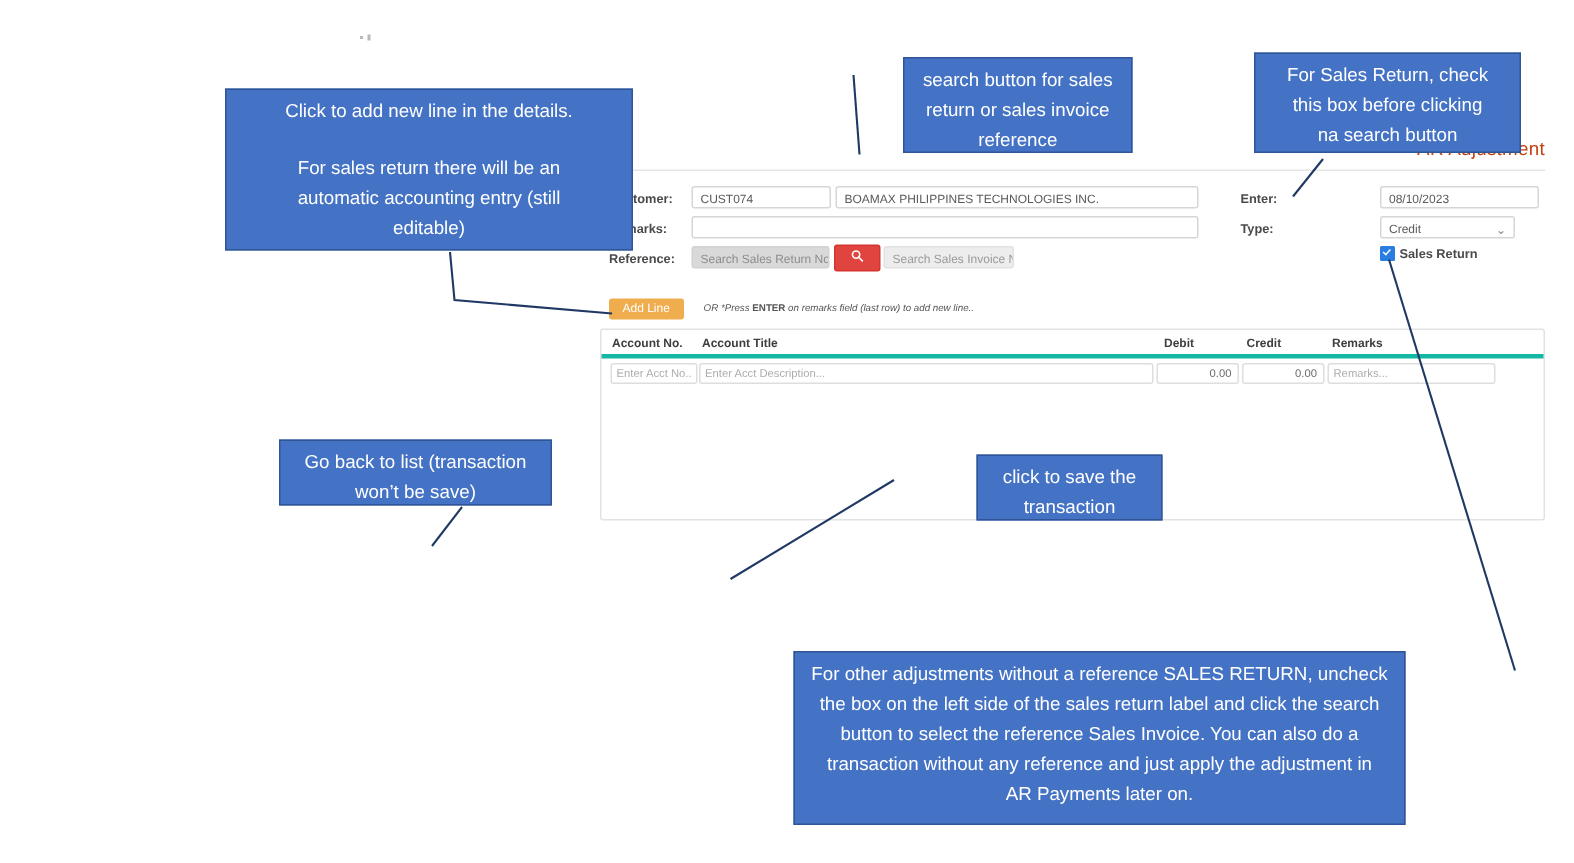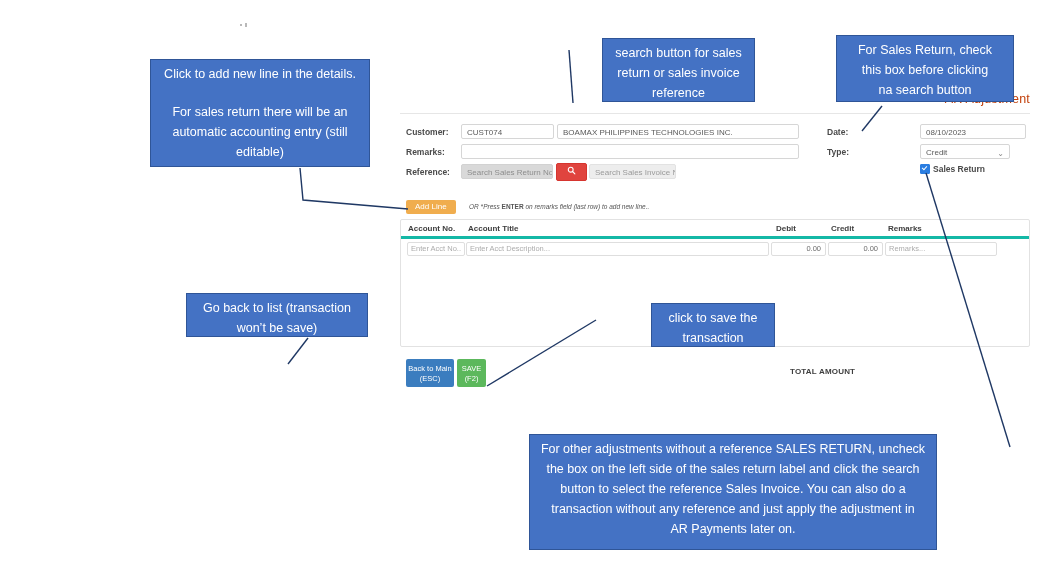--- a/index.html
+++ b/index.html
@@ -304,21 +304,21 @@
 
     <div class="search-btn" style="left:156px;top:39px;">
       <svg width="9" height="9" viewBox="0 0 16 16" style="vertical-align:-1px;">
         <circle cx="6.6" cy="6.6" r="4.3" fill="none" stroke="#ffffff" stroke-width="1.9"></circle>
         <line x1="9.8" y1="9.8" x2="14" y2="14" stroke="#ffffff" stroke-width="2" stroke-linecap="round"></line>
       </svg>
     </div>
 
     <div class="f-box ghost2" style="left:189px;top:40px;width:87px;">Search Sales Invoice No..</div>
 
-    <div class="f-label" style="left:427px;top:3px;">Date:</div>
+    <div class="f-label" style="left:427px;top:3px;">Enter:</div>
     <div class="f-box" style="left:520px;top:0px;width:106px;">08/10/2023</div>
 
     <div class="f-label" style="left:427px;top:23px;">Type:</div>
     <div class="f-select" style="left:520px;top:20px;width:90px;">
       <span>Credit</span>
       <span class="caret">⌄</span>
     </div>
 
     <div class="chk-wrap" style="left:520px;top:40px;">
       <span class="chk"></span>
@@ -342,51 +342,40 @@
 
     <div class="trow">
       <div class="cell" style="left:6px;width:58px;">Enter Acct No..</div>
       <div class="cell" style="left:65px;width:303px;">Enter Acct Description...</div>
       <div class="cell num" style="left:370px;width:55px;">0.00</div>
       <div class="cell num" style="left:427px;width:55px;">0.00</div>
       <div class="cell" style="left:484px;width:112px;">Remarks...</div>
     </div>
   </div>
 
-  <div class="footer">
-    <div class="btn-foot btn-back">
-      <div>Back to Main</div>
-      <div>(ESC)</div>
-    </div>
-    <div class="btn-foot btn-save">
-      <div>SAVE</div>
-      <div>(F2)</div>
-    </div>
-    <div class="total-label">TOTAL AMOUNT</div>
-  </div>
 </div>
 
 <svg class="leaders" viewBox="0 0 1049 575">
   <g stroke="#1f3864" stroke-width="1.4" fill="none">
 
     <path d="M300,168 L303,200 L408,209"></path>
 
     <path d="M573,103 L569,50"></path>
 
     <path d="M862,131 L882,106"></path>
 
     <path d="M288,364 L308,338"></path>
 
     <path d="M487,386 L596,320"></path>
 
     <path d="M1010,447 L926,173"></path>
   </g>
 </svg>
 
-<div class="anno" style="left:150px;top:59px;width:220px;height:108px;">
+<div class="anno" style="left:150px;top:59px;width:272px;height:108px;">
   <p>
     <span>Click to add new line in the details.</span>
     <span class="sp"></span>
     <span>For sales return there will be an</span><br>
     <span>automatic accounting entry (still</span><br>
     <span>editable)</span>
   </p>
 </div>
 
 <div class="anno" style="left:602px;top:38px;width:153px;height:64px;">

